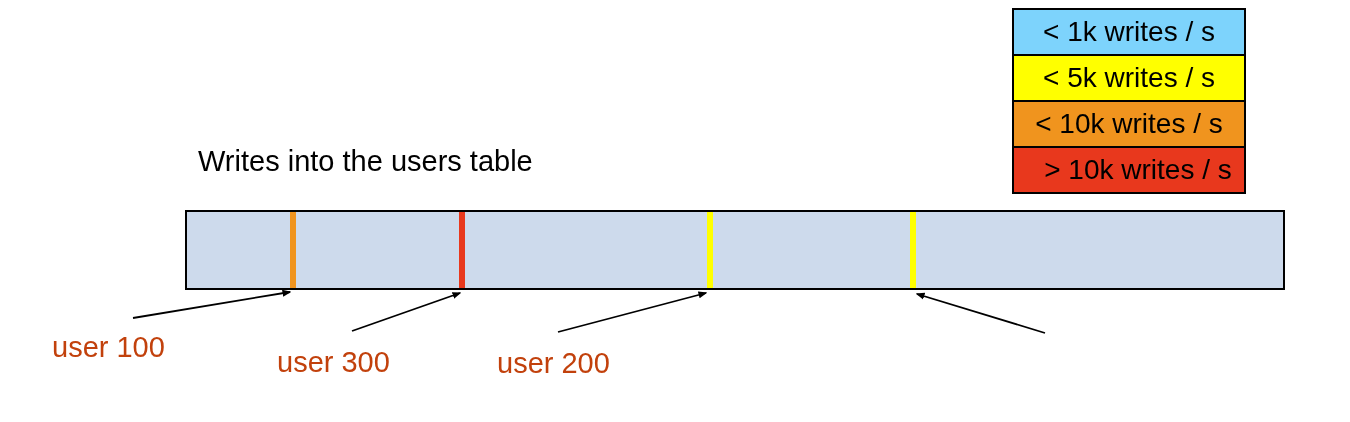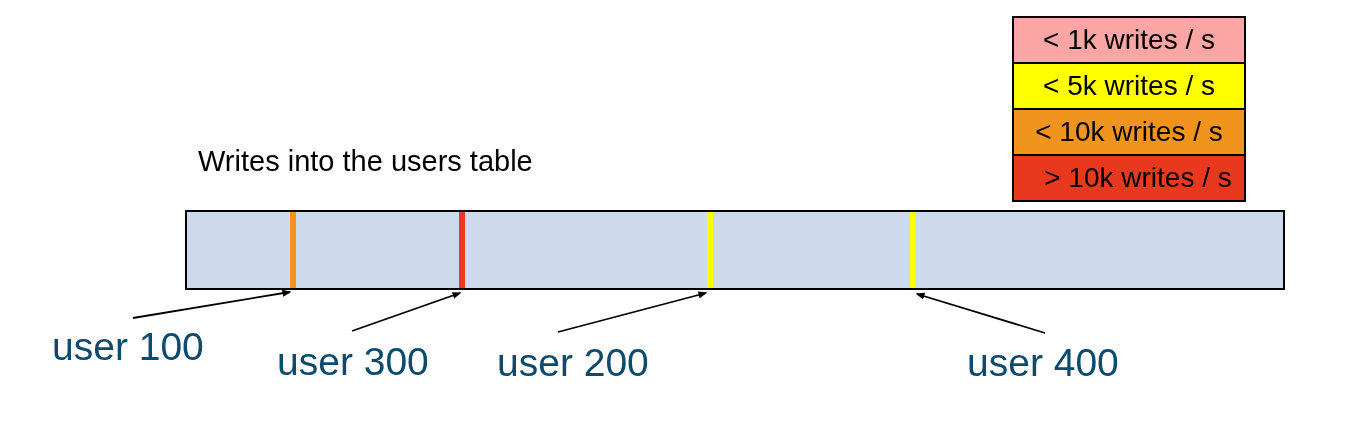--- a/index.html
+++ b/index.html
@@ -76,39 +76,39 @@
     left: 0;
     top: 0;
     width: 1350px;
     height: 422px;
     pointer-events: none;
   }
 
   
   .user-label {
     position: absolute;
-    font-size: 39px;
+    font-size: 29px;
     line-height: 34px;
-    color: #0c4a6e;
+    color: #c2410c;
     white-space: nowrap;
   }
   .user-label-1 { left: 52px;  top: 330px; }
   .user-label-2 { left: 277px; top: 345px; }
   .user-label-3 { left: 497px; top: 346px; }
   .user-label-4 { left: 967px; top: 346px; }
 </style>
 </head>
 <body>
 
 <div class="canvas">
 
   <div class="diagram-title">Writes into the users table</div>
 
   <div class="legend">
-    <div class="legend-row" style="background: #fca5a5; margin-top: 8px;">&lt; 1k writes / s</div>
+    <div class="legend-row" style="background: #7dd3fc;">&lt; 1k writes / s</div>
     <div class="legend-row" style="background: rgb(255, 255, 0);">&lt; 5k writes / s</div>
     <div class="legend-row" style="background: rgb(240, 148, 30); text-align: right;">&lt; 10k writes / s</div>
     <div class="legend-row" style="background: rgb(232, 56, 29); padding-left: 18px;">&gt; 10k writes / s</div>
   </div>
 
   <div class="table-bar" style="background: rgb(205, 218, 236);"></div>
 
   <div class="hotspot-tick tick-1" style="background: rgb(240, 148, 30);"></div>
   <div class="hotspot-tick tick-2" style="background: rgb(232, 56, 29);"></div>
   <div class="hotspot-tick tick-3" style="background: rgb(255, 255, 0);"></div>
@@ -122,15 +122,14 @@
     </defs>
     <line x1="133" y1="318" x2="290" y2="292" stroke="#000000" stroke-width="1.8" marker-end="url(#arrowhead)"></line>
     <line x1="352" y1="331" x2="460" y2="293" stroke="#000000" stroke-width="1.8" marker-end="url(#arrowhead)"></line>
     <line x1="558" y1="332" x2="706" y2="293" stroke="#000000" stroke-width="1.8" marker-end="url(#arrowhead)"></line>
     <line x1="1045" y1="333" x2="917" y2="294" stroke="#000000" stroke-width="1.8" marker-end="url(#arrowhead)"></line>
   </svg>
 
   <div class="user-label user-label-1">user 100</div>
   <div class="user-label user-label-2">user 300</div>
   <div class="user-label user-label-3">user 200</div>
-  <div class="user-label user-label-4">user 400</div>
 
 </div>
 
 </body></html>

